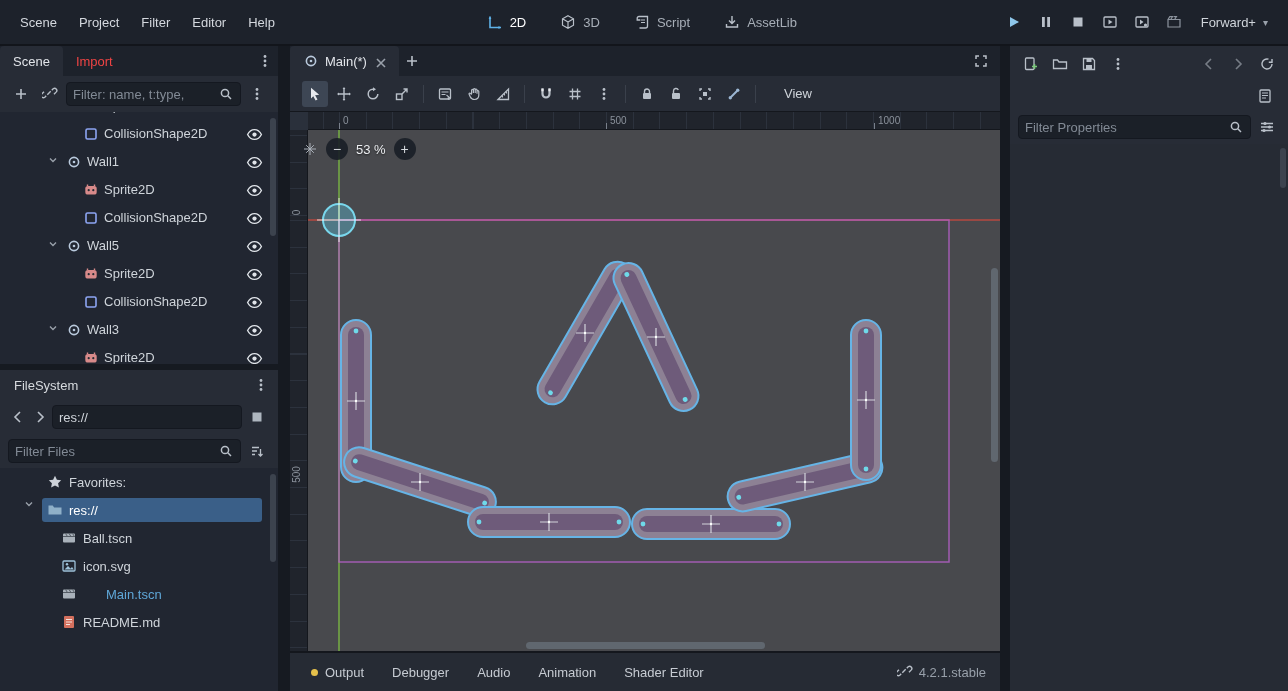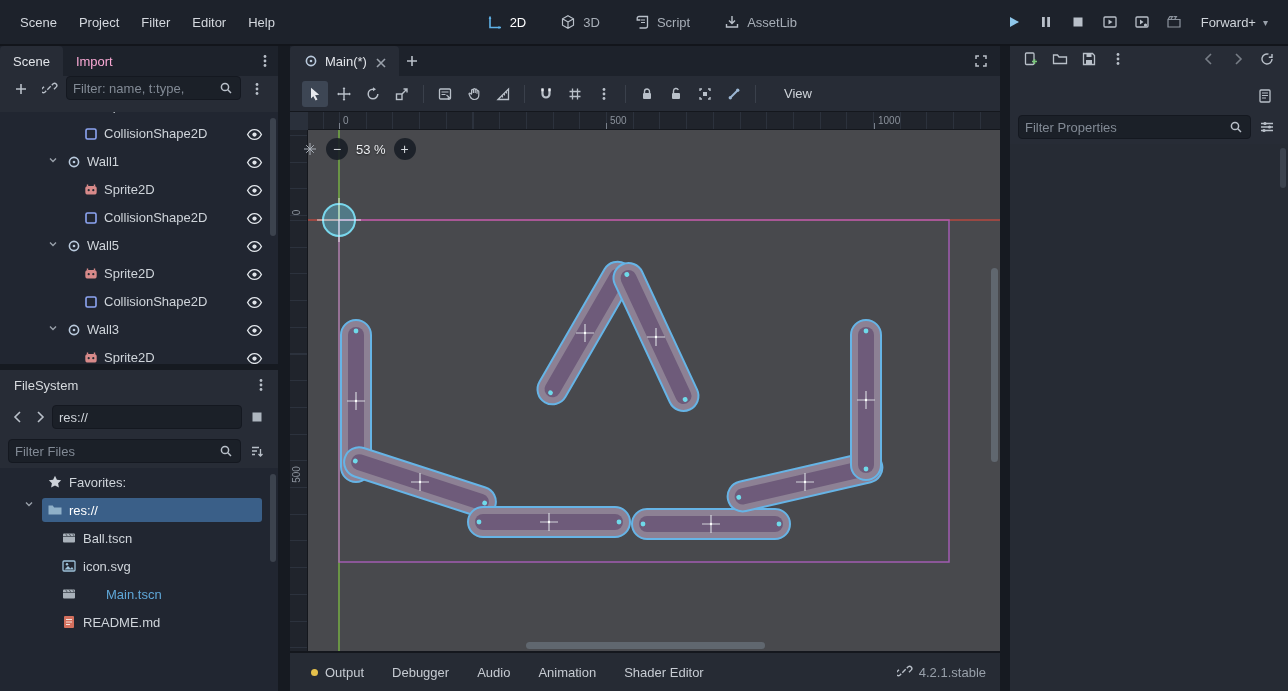--- a/index.html
+++ b/index.html
@@ -22,24 +22,24 @@
   .main { flex:1; display:flex; min-height:0; }
   .leftcol  { width:278px; flex:none; display:flex; flex-direction:column; background:#161a21; }
   .rightcol { width:278px; flex:none; display:flex; flex-direction:column; background:#272c36; }
   .centercol{ flex:1; display:flex; flex-direction:column; min-width:0; }
   .vsplit { flex:none; background:#161a21; }
   .vsplit.l { width:12px; } .vsplit.r { width:10px; }
   .hsplit { height:6px; flex:none; background:#161a21; }
 
   
   .tabstrip { height:30px; flex:none; background:#1d222b; display:flex; align-items:stretch; }
-  .tab { display:flex; align-items:center; gap:6px; padding:0 13px; color:#f9a8d4; border-radius:4px 4px 0 0; }
+  .tab { display:flex; align-items:center; gap:6px; padding:0 13px; color:#ef4444; border-radius:4px 4px 0 0; }
   .tab.active { background:#272c36; color:#e2e5ea; }
   .strip-btn { width:26px; display:grid; place-items:center; color:#9aa1ab; }
-  .dock-toolbar { height:36px; flex:none; background:#272c36; display:flex; align-items:flex-start; gap:3px; padding:0 8px; }
+  .dock-toolbar { height:36px; flex:none; background:#272c36; display:flex; align-items:center; gap:3px; padding:0 8px; }
   .icon-btn { width:26px; height:26px; flex:none; display:grid; place-items:center; border-radius:3px; }
   .icon-btn.active { background:#3d4654; }
   .ic16, .ic16 svg { width:16px; height:16px; display:block; }
   .field { flex:1; height:24px; min-width:0; background:#1b2028; border:1px solid #141820; border-radius:4px;
            display:flex; align-items:center; padding:0 6px; gap:6px; }
   .field input { flex:1; min-width:0; background:transparent; border:0; outline:0; color:#cfd4da; font:inherit; }
   .field input::placeholder { color:#828a95; opacity:1; }
   .vsep { width:1px; height:18px; background:#3a404b; margin:0 5px; flex:none; }
 
   

